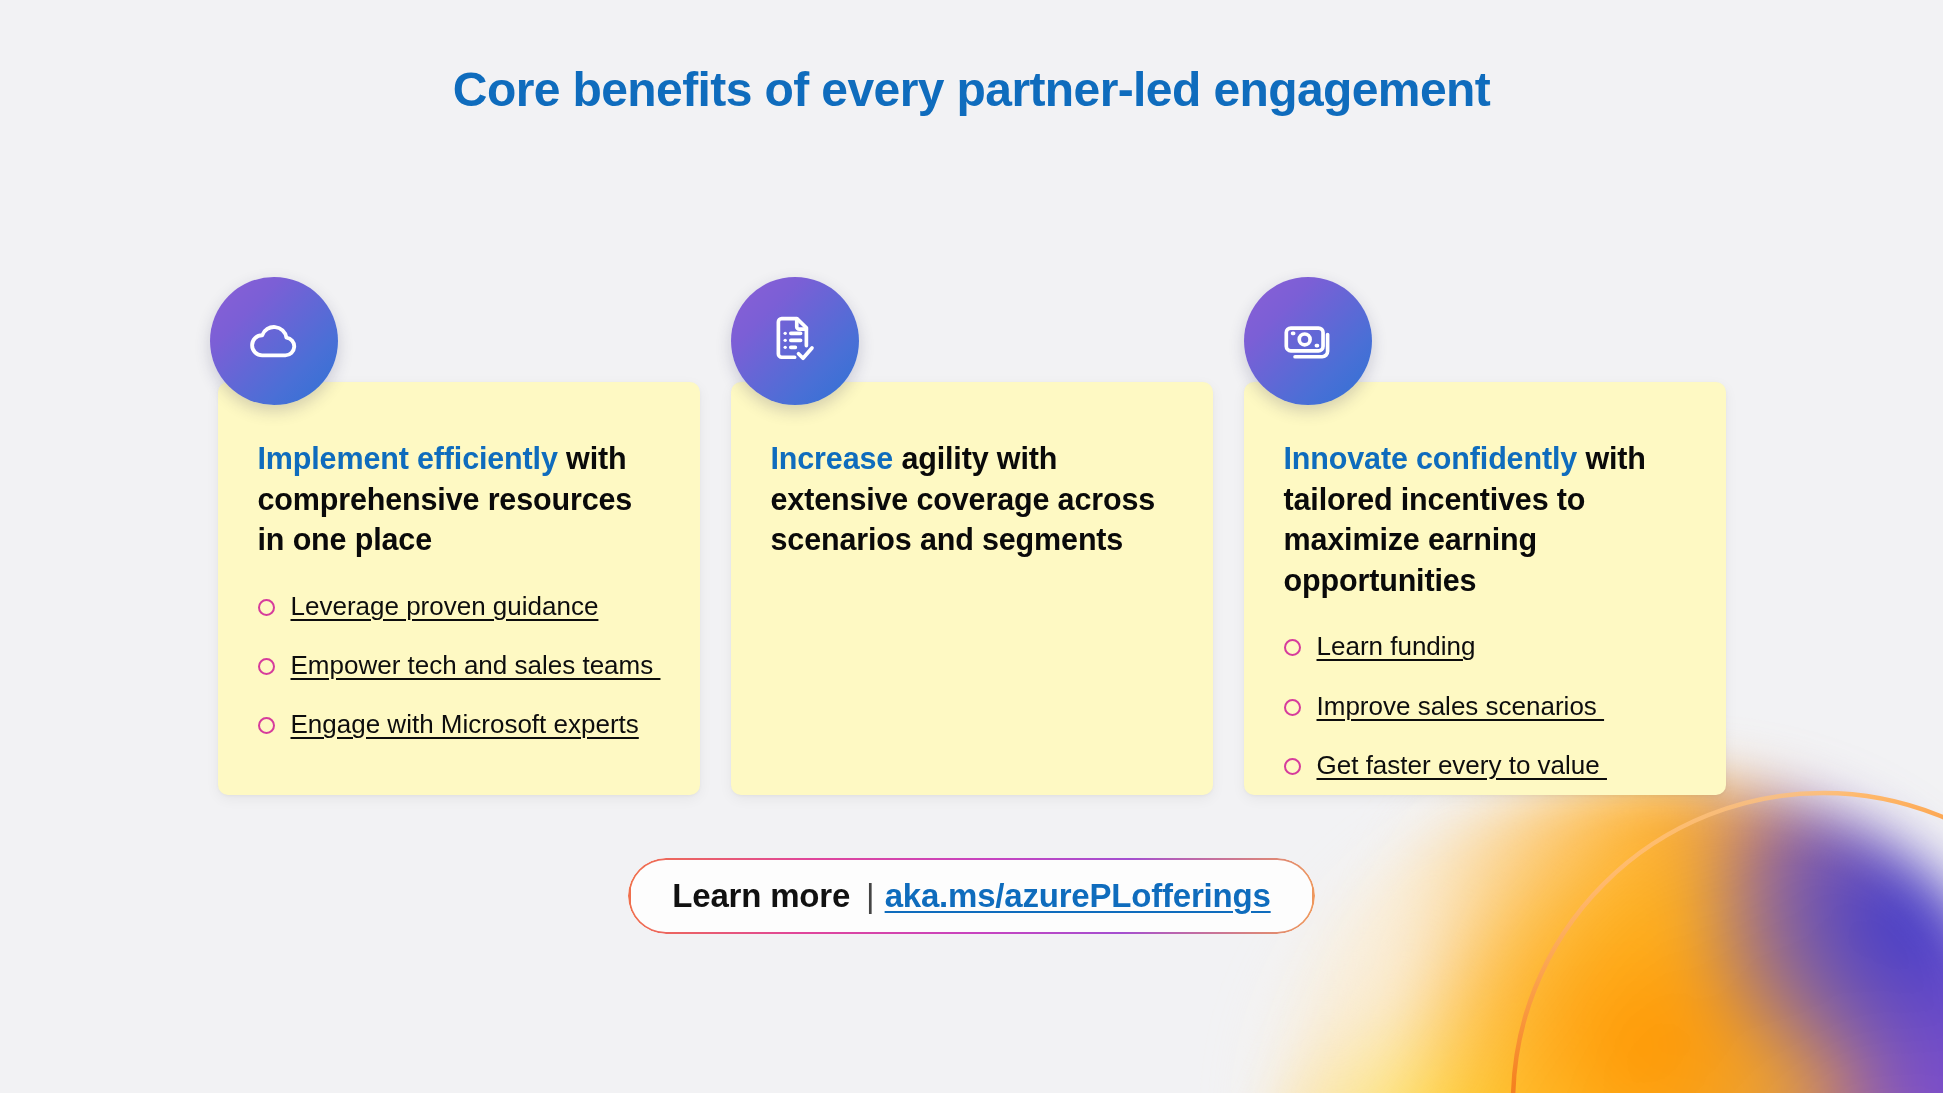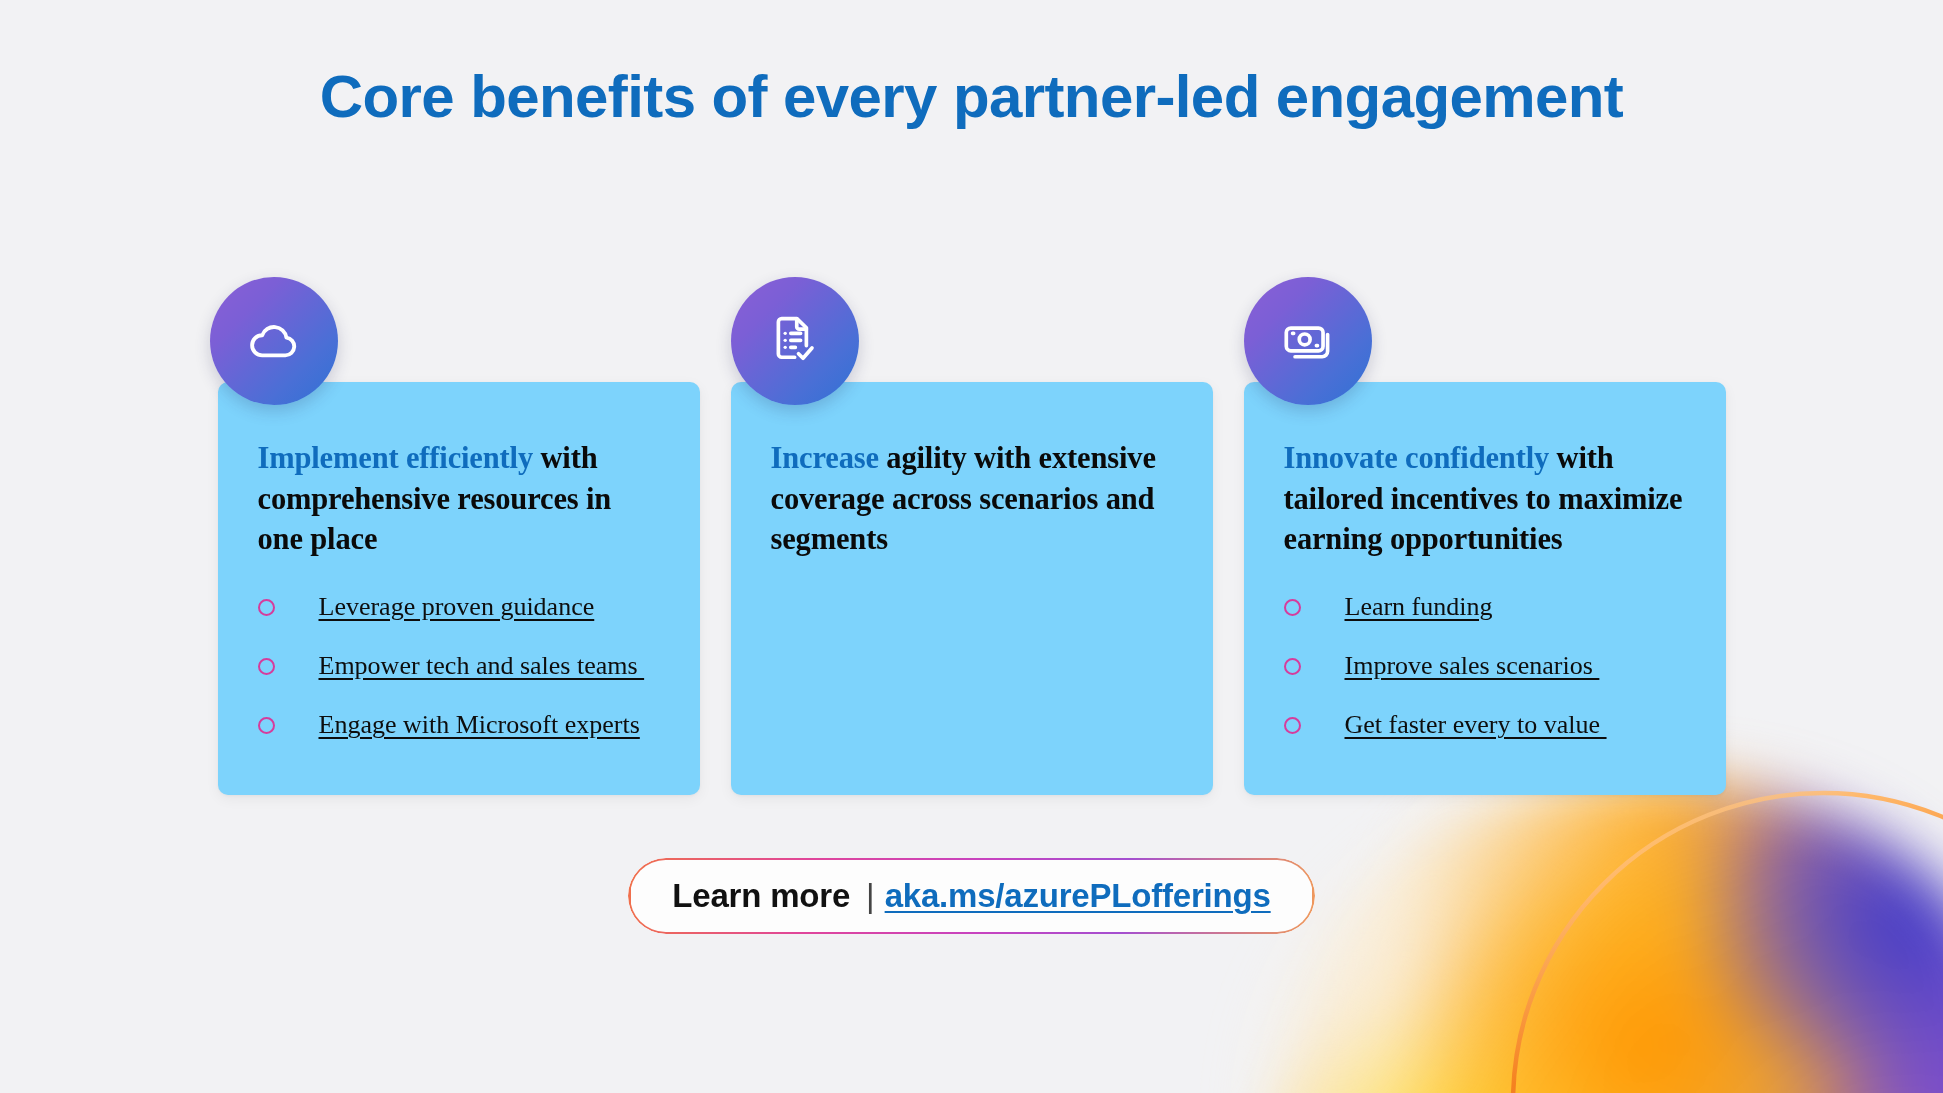--- a/index.html
+++ b/index.html
@@ -63,21 +63,21 @@
     height: 700px;
   }
 
   
   .page-title {
     position: absolute;
     top: 62px;
     left: 0;
     width: 100%;
     text-align: center;
-    font-size: 60px;
+    font-size: 48px;
     font-weight: 700;
     letter-spacing: -0.6px;
     color: #0f6cbd;
     z-index: 3;
   }
 
   
   .cards {
     position: absolute;
     top: 382px;
@@ -86,25 +86,24 @@
     height: 413px;
     display: flex;
     justify-content: center;
     gap: 31px;
     z-index: 2;
   }
 
   .card {
     position: relative;
     width: 482px;
-    background: #7dd3fc;
+    background: #fef9c3;
     border-radius: 10px;
     box-shadow: 0 4px 14px rgba(0,0,0,0.055), 0 1px 3px rgba(0,0,0,0.04);
     padding: 56px 40px 0 40px;
-    font-family: Liberation Serif, serif;
   }
 
   .card-icon {
     position: absolute;
     top: -105px;
     left: 0;
     width: 128px;
     height: 128px;
     border-radius: 50%;
     background: linear-gradient(135deg, #8b5fd6 0%, #7b5fd6 28%, #4a6fd6 72%, #2f72d4 100%);
@@ -152,21 +151,20 @@
 
   .bullet-link {
     font-size: 26px;
     line-height: 1.28;
     color: #0d0d0d;
     text-decoration: underline;
     text-underline-offset: 4px;
     text-decoration-thickness: 1.6px;
     cursor: pointer;
     white-space: pre;
-    margin-left: 28px;
   }
 
   
   .learn-wrap {
     position: absolute;
     top: 858px;
     left: 0;
     width: 100%;
     display: flex;
     justify-content: center;

